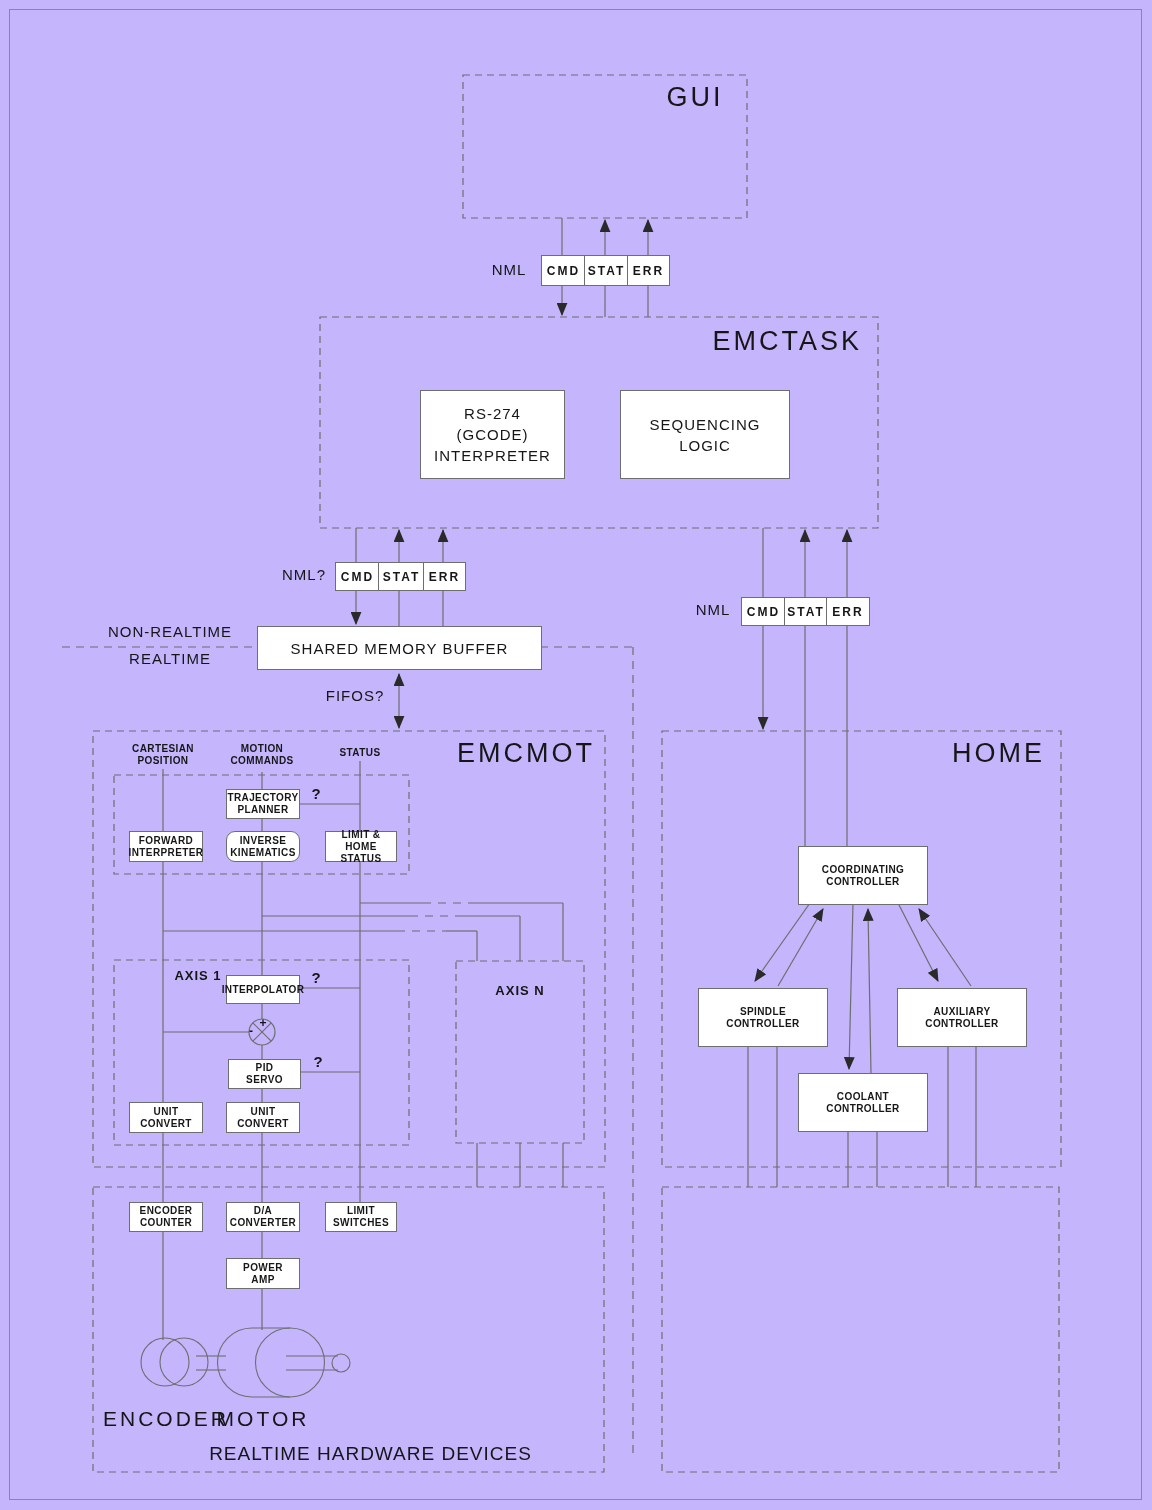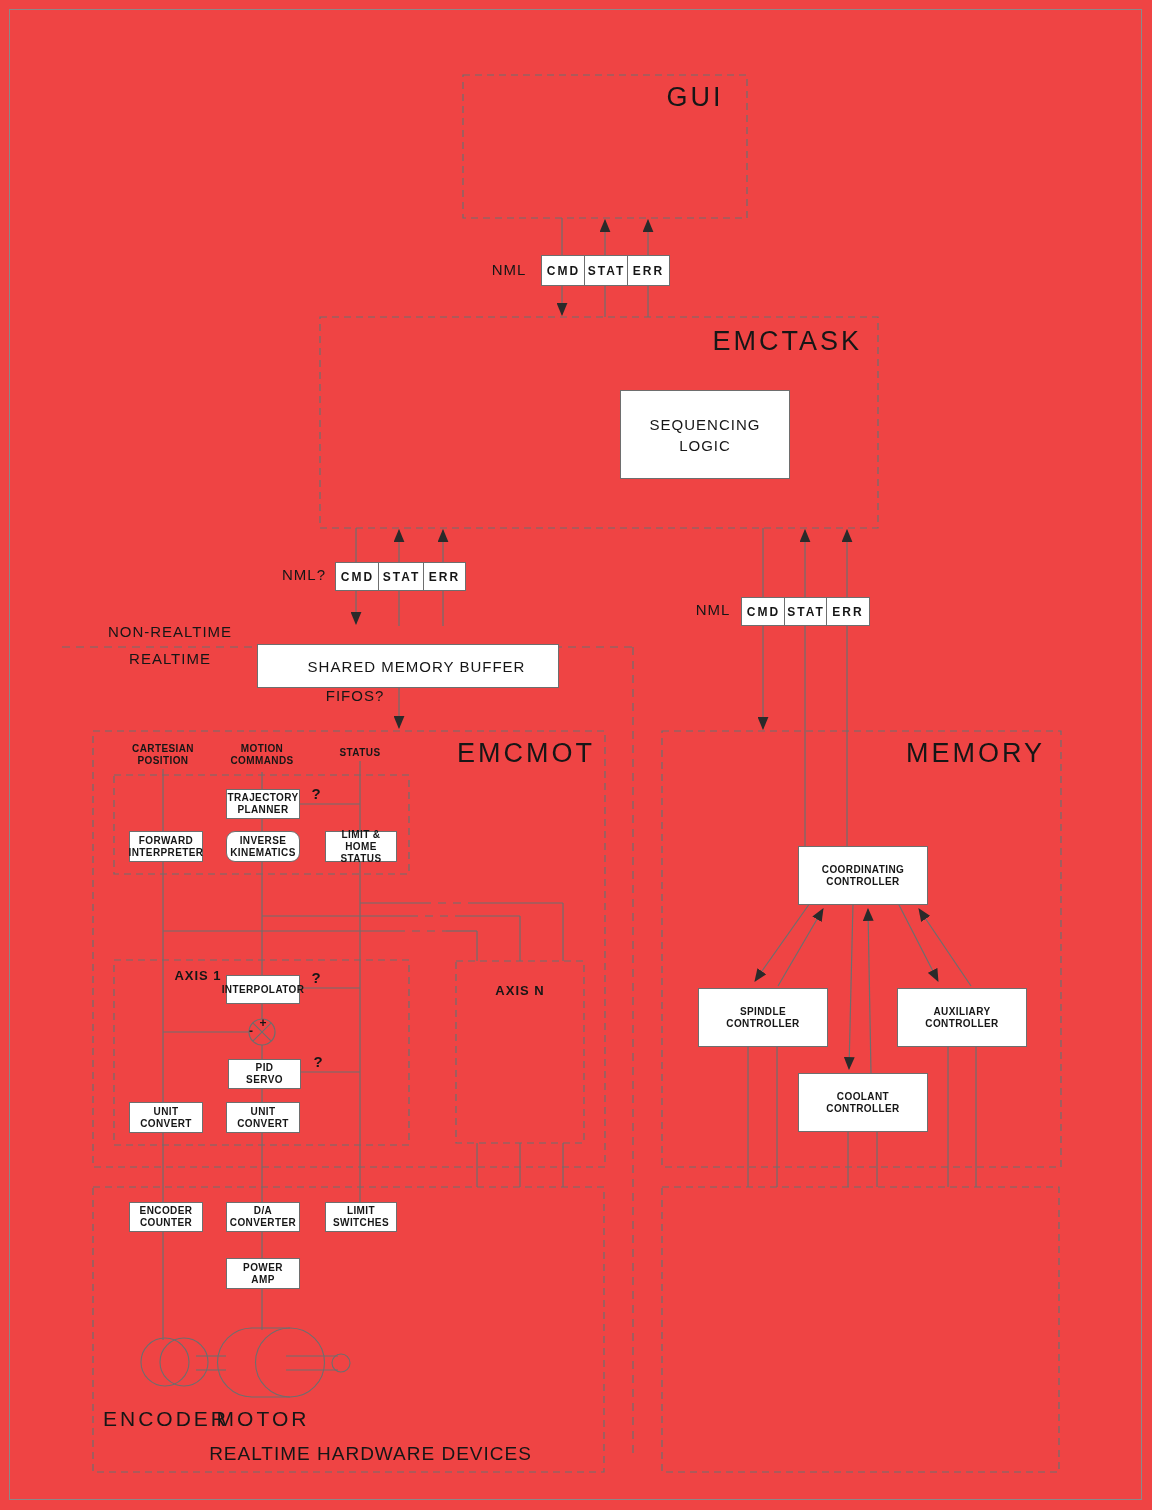--- a/index.html
+++ b/index.html
@@ -1,16 +1,16 @@
 <!DOCTYPE html>
 <html><head>
 <meta charset="utf-8">
 <style>
   html,body{margin:0;padding:0;background:#e8e8e8;}
-  #page{position:relative;width:1152px;height:1510px;background:#ef4444;overflow:hidden;
+  #page{position:relative;width:1152px;height:1510px;background:#c4b5fd;overflow:hidden;
         font-family:"Liberation Sans",sans-serif;color:#111;}
   #frame{position:absolute;left:9px;top:9px;right:10px;bottom:10px;border:1px solid #8a8a8a;pointer-events:none;}
   svg{position:absolute;left:0;top:0;}
   .lbl{position:absolute;display:flex;align-items:center;justify-content:center;
        text-align:center;white-space:pre-line;color:#161616;line-height:1.15;}
   .right{justify-content:flex-end;text-align:center;}
   .box{position:absolute;border:1px solid #6e6e6e;background:#fff;display:flex;
        align-items:center;justify-content:center;text-align:center;white-space:pre-line;color:#161616;}
   .t-title{font-size:27px;letter-spacing:3px;}
   .t-big{font-size:15px;letter-spacing:1px;}
@@ -154,36 +154,39 @@
   </svg>
 
   <div class="lbl t-title" style="left:660px;top:84px;width:70px;height:28px;">GUI</div>
 
   <div class="lbl t-big" style="left:486px;top:260px;width:46px;height:20px;">NML</div>
   <div class="box t-chan" style="left:541px;top:255px;width:43px;height:29px;">CMD</div>
   <div class="box t-chan" style="left:584px;top:255px;width:43px;height:29px;">STAT</div>
   <div class="box t-chan" style="left:627px;top:255px;width:41px;height:29px;">ERR</div>
 
   <div class="lbl t-title right" style="left:700px;top:328px;width:162px;height:28px;">EMCTASK</div>
+  <div class="box t-med" style="left:420px;top:390px;width:143px;height:87px;">RS-274
+(GCODE)
+INTERPRETER</div>
   <div class="box t-med" style="left:620px;top:390px;width:168px;height:87px;">SEQUENCING
 LOGIC</div>
 
   <div class="lbl t-big" style="left:278px;top:565px;width:52px;height:20px;">NML?</div>
   <div class="box t-chan" style="left:335px;top:562px;width:43px;height:27px;">CMD</div>
   <div class="box t-chan" style="left:378px;top:562px;width:45px;height:27px;">STAT</div>
   <div class="box t-chan" style="left:423px;top:562px;width:41px;height:27px;">ERR</div>
 
   <div class="lbl t-big" style="left:690px;top:600px;width:46px;height:20px;">NML</div>
   <div class="box t-chan" style="left:741px;top:597px;width:43px;height:27px;">CMD</div>
   <div class="box t-chan" style="left:784px;top:597px;width:42px;height:27px;">STAT</div>
   <div class="box t-chan" style="left:826px;top:597px;width:42px;height:27px;">ERR</div>
 
   <div class="lbl t-big" style="left:102px;top:623px;width:136px;height:18px;">NON-REALTIME</div>
   <div class="lbl t-big" style="left:122px;top:650px;width:96px;height:18px;">REALTIME</div>
-  <div class="box t-big" style="left:257px;top:644px;width:283px;height:42px;padding-left:17px;">SHARED MEMORY BUFFER</div>
+  <div class="box t-big" style="left:257px;top:626px;width:283px;height:42px;">SHARED MEMORY BUFFER</div>
   <div class="lbl t-big" style="left:322px;top:687px;width:66px;height:18px;">FIFOS?</div>
 
   <div class="lbl t-title right" style="left:445px;top:740px;width:150px;height:27px;">EMCMOT</div>
   <div class="lbl t-sm" style="left:123px;top:743px;width:80px;height:24px;">CARTESIAN
 POSITION</div>
   <div class="lbl t-sm" style="left:222px;top:743px;width:80px;height:24px;">MOTION
 COMMANDS</div>
   <div class="lbl t-sm" style="left:320px;top:746px;width:80px;height:14px;">STATUS</div>
 
   <div class="box t-sm" style="left:226px;top:789px;width:72px;height:28px;">TRAJECTORY
@@ -216,21 +219,21 @@
   <div class="box t-sm" style="left:226px;top:1202px;width:72px;height:28px;">D/A
 CONVERTER</div>
   <div class="box t-sm" style="left:325px;top:1202px;width:70px;height:28px;">LIMIT
 SWITCHES</div>
   <div class="box t-sm" style="left:226px;top:1258px;width:72px;height:29px;">POWER
 AMP</div>
   <div class="lbl t-enc" style="left:118px;top:1408px;width:96px;height:22px;">ENCODER</div>
   <div class="lbl t-enc" style="left:226px;top:1408px;width:74px;height:22px;">MOTOR</div>
   <div class="lbl t-hw" style="left:115px;top:1444px;width:511px;height:20px;">REALTIME HARDWARE DEVICES</div>
 
-  <div class="lbl t-title right" style="left:900px;top:740px;width:145px;height:27px;">MEMORY</div>
+  <div class="lbl t-title right" style="left:900px;top:740px;width:145px;height:27px;">HOME</div>
   <div class="box t-sm" style="left:798px;top:846px;width:128px;height:57px;">COORDINATING
 CONTROLLER</div>
   <div class="box t-sm" style="left:698px;top:988px;width:128px;height:57px;">SPINDLE
 CONTROLLER</div>
   <div class="box t-sm" style="left:897px;top:988px;width:128px;height:57px;">AUXILIARY
 CONTROLLER</div>
   <div class="box t-sm" style="left:798px;top:1073px;width:128px;height:57px;">COOLANT
 CONTROLLER</div>
 
 </div>

